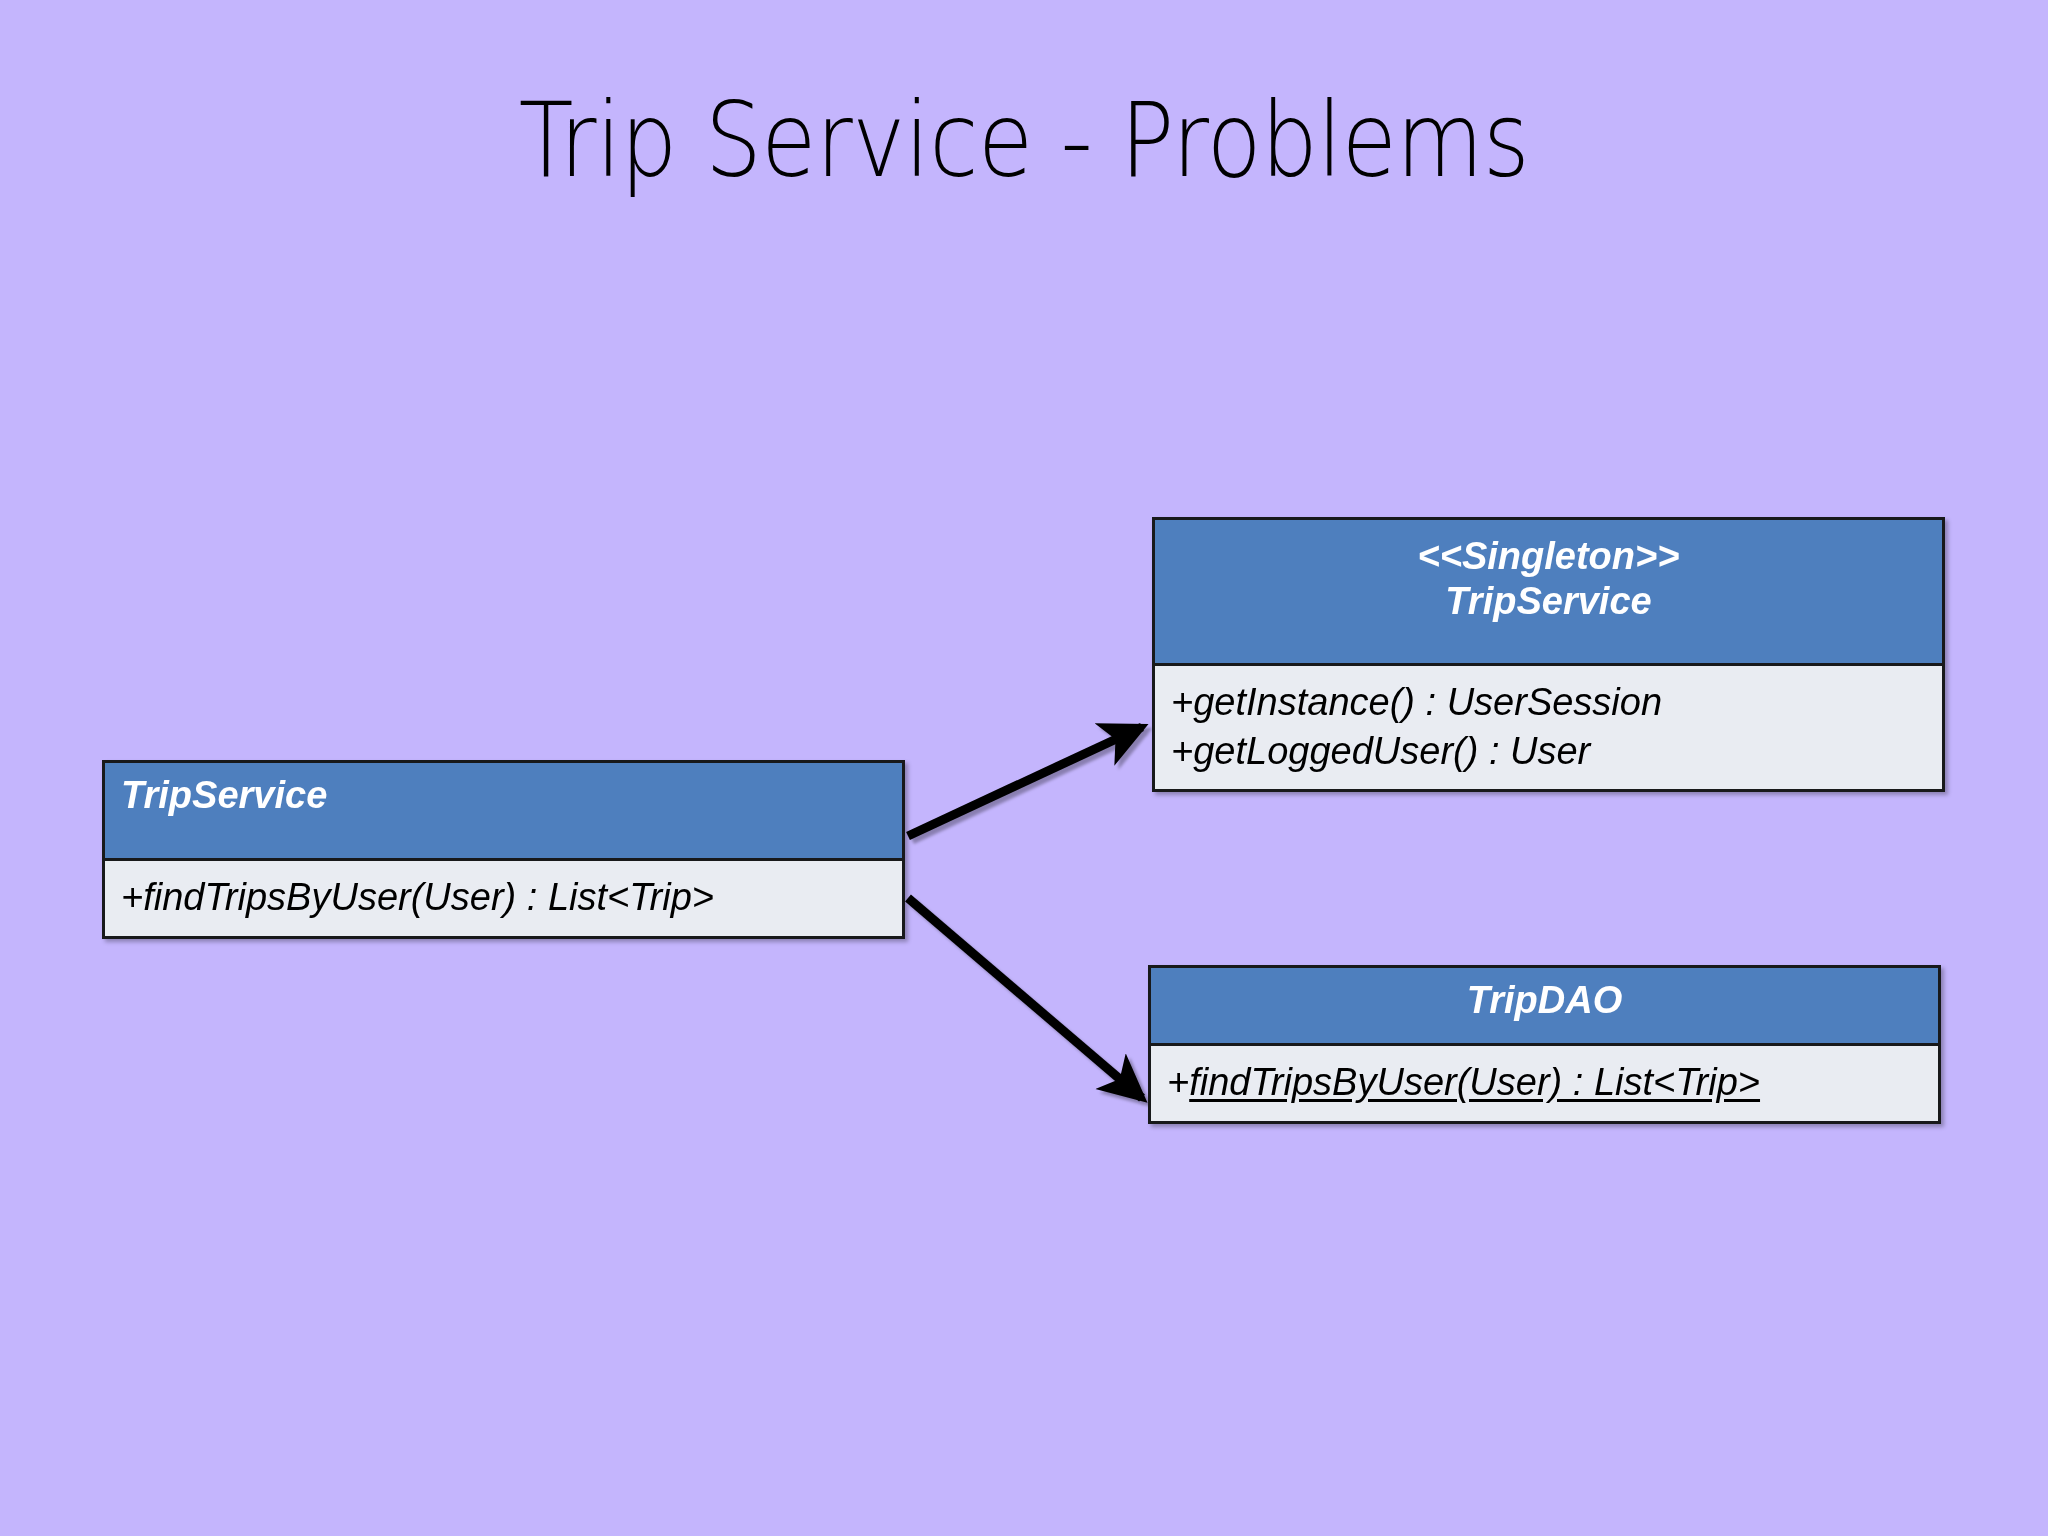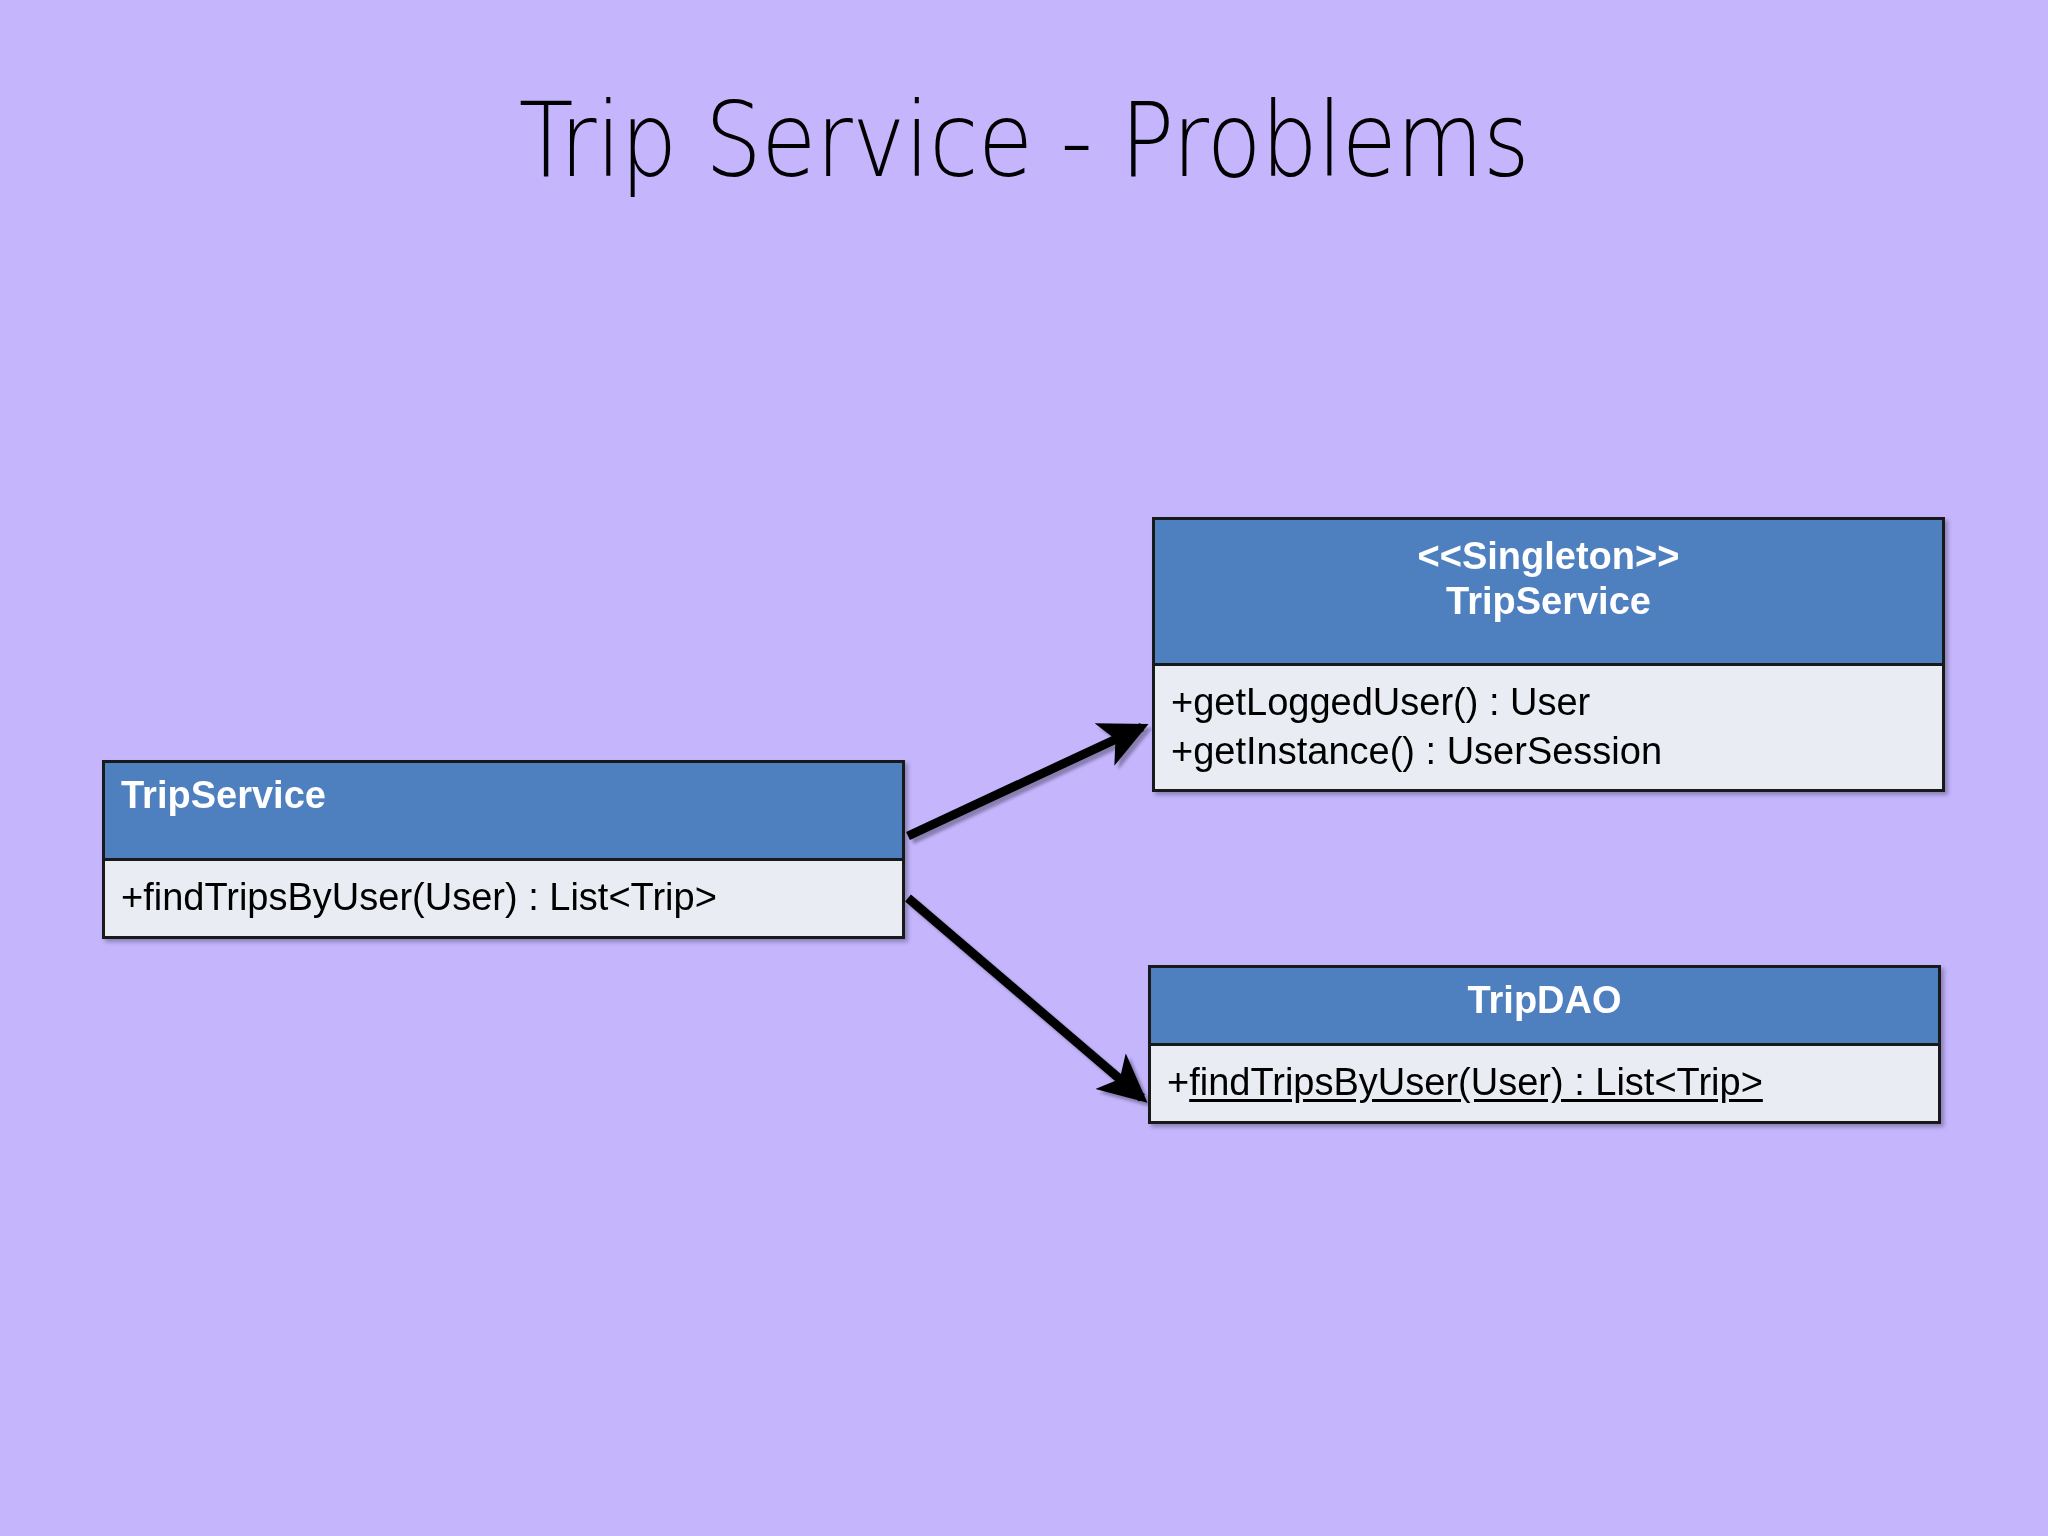--- a/index.html
+++ b/index.html
@@ -36,20 +36,21 @@
     white-space: nowrap;
   }
 
   
   .uml-class {
     position: absolute;
     box-sizing: border-box;
     border: 3px solid #18191b;
     background: #e9ecf2;
     box-shadow: 3px 3px 4px rgba(0,0,0,0.28);
+    font-style: italic;
   }
   .uml-header {
     box-sizing: border-box;
     background: #4e7fbe;
     color: #ffffff;
     font-weight: bold;
     font-size: 38px;
     line-height: 1.18;
     padding: 10px 16px 12px 16px;
     border-bottom: 3px solid #18191b;
@@ -139,22 +140,22 @@
       <span class="member"><span>+</span><span class="uname">findTripsByUser(User) : List&lt;Trip&gt;</span></span>
     </div>
   </div>
 
   <div class="uml-class" id="class-usersession">
     <div class="uml-header center">
       <span class="stereo">&lt;&lt;Singleton&gt;&gt;</span>
       <span class="cname">TripService</span>
     </div>
     <div class="uml-body">
+      <span class="member"><span>+</span><span class="uname">getInstance() : UserSession</span></span>
       <span class="member"><span>+</span><span class="uname">getLoggedUser() : User</span></span>
-      <span class="member"><span>+</span><span class="uname">getInstance() : UserSession</span></span>
     </div>
   </div>
 
   <div class="uml-class" id="class-tripdao">
     <div class="uml-header center">
       <span class="cname">TripDAO</span>
     </div>
     <div class="uml-body">
       <span class="member static-underline"><span>+</span><span class="uname">findTripsByUser(User) : List&lt;Trip&gt;</span></span>
     </div>

